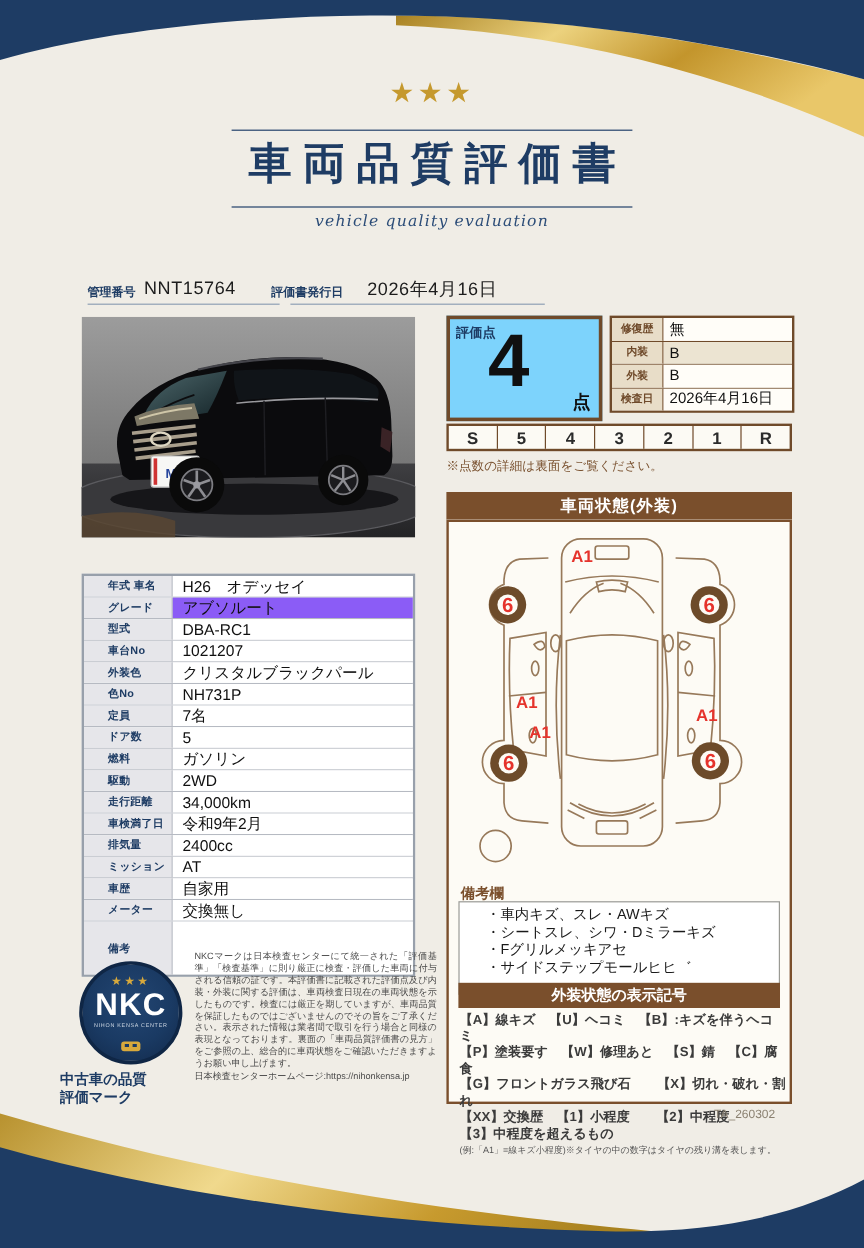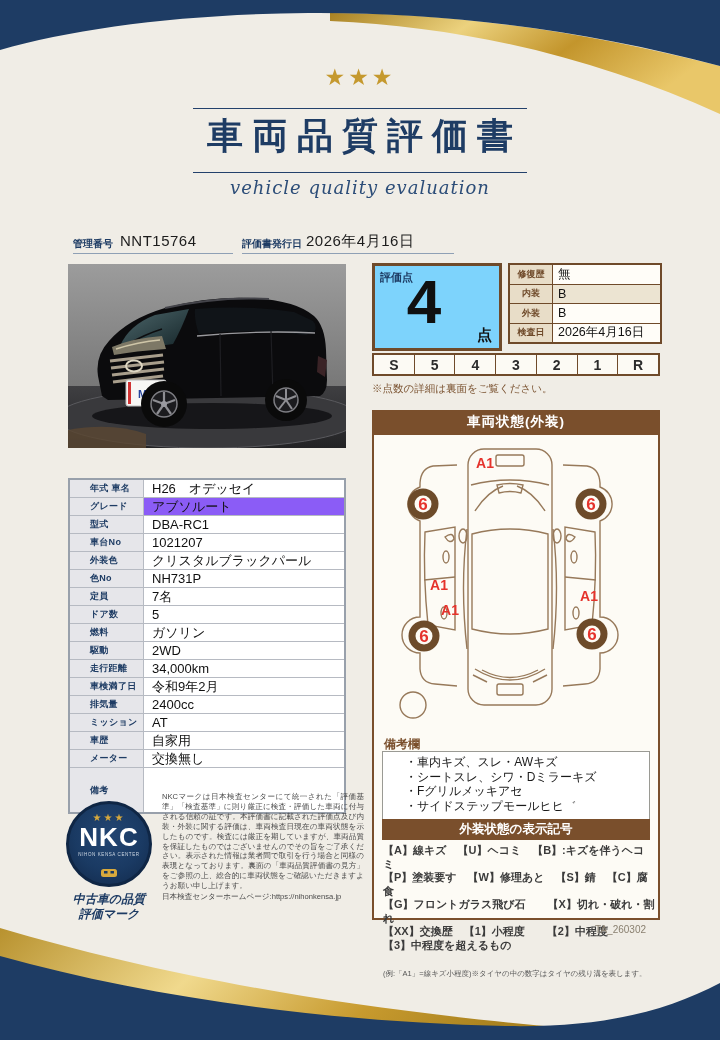--- a/index.html
+++ b/index.html
@@ -8,21 +8,21 @@
   .frame{position:absolute;left:0;top:0;z-index:0;}
   .layer{position:absolute;z-index:2;}
 
   
   .hdr-stars{left:0;top:64px;width:720px;text-align:center;color:#c59а2e;}
   .hdr-stars{color:#c5992e;font-size:23px;letter-spacing:3px;}
   .hdr-line{height:1px;background:#23416b;left:193px;width:334px;}
   .hdr-title{left:0;top:112px;width:720px;text-align:center;font-family:"DejaVu Serif",serif;
              font-size:36px;font-weight:bold;color:#1e3c64;letter-spacing:9px;text-indent:9px;}
   .hdr-sub{left:0;top:177px;width:720px;text-align:center;font-family:"DejaVu Serif",serif;
-           font-style:italic;font-size:18px;color:#2c4d78;letter-spacing:1px;}
+           font-style:italic;font-size:13px;color:#2c4d78;letter-spacing:1px;}
 
   
   .meta{left:68px;top:231px;width:470px;height:26px;}
   .meta div{position:absolute;}
   .mlabel{font-size:10px;font-weight:bold;color:#1e3c64;top:6px;}
   .mvalue{font-size:15px;color:#1c1c1c;top:1px;letter-spacing:.5px;}
   .mline{height:1px;background:#8fa0b5;top:22px;}
 
   
   .photo{left:68px;top:264px;width:278px;height:184px;}
@@ -58,21 +58,21 @@
   .panel-body>*{position:absolute;}
   .diagram{left:1px;top:2px;}
   .remarks-label{left:10px;top:301px;font-size:12px;font-weight:bold;color:#7a4f2c;}
   .remarks-box{left:8px;top:316px;width:268px;height:78px;border:1px solid #9a9a94;background:#fff;
                padding:3px 22px;box-sizing:border-box;}
   .remarks-box div{font-size:12px;color:#1a1a1a;line-height:14.5px;}
   .legend-header{left:8px;top:384px;width:268px;height:21px;background:#7a4f2c;color:#fff;
                  font-size:12.5px;font-weight:bold;text-align:center;line-height:21px;}
   .legend{left:9px;top:409px;width:272px;}
   .legend .lline{font-size:11px;font-weight:bold;color:#3b3b3b;line-height:13.5px;}
-  .legend .lnote{font-size:7.5px;color:#555;margin-top:17px;}
+  .legend .lnote{font-size:7.5px;color:#555;margin-top:2px;}
   .ta-code{left:372px;top:924px;width:274px;text-align:right;font-size:10px;color:#8a8070;}
 
   
   .vtable{left:68px;top:478px;width:278px;border:2px solid #98a0ab;background:#fff;box-sizing:border-box;}
   .vrow{display:flex;height:17px;border-bottom:1px solid #b6bac2;}
   .vrow:last-child{border-bottom:none;height:44px;}
   .vlabel{width:53px;flex:none;background:#e6e6ea;color:#1e3c64;font-size:9px;font-weight:bold;
           display:flex;align-items:center;padding-left:20px;border-right:1px solid #b6bac2;letter-spacing:.3px;}
   .vval{flex:1;display:flex;align-items:center;padding-left:8px;font-size:13px;color:#101010;background:#fff;}
   .vrow.alt .vval{background:#8b5cf6;}
@@ -80,22 +80,22 @@
   
   .nkc-badge{left:66px;top:801px;width:86px;height:86px;border-radius:50%;
              background:radial-gradient(circle at 50% 40%, #234673 0%, #1a3a63 55%, #12294a 100%);
              border:3px solid #0f2645;box-sizing:border-box;}
   .nkc-badge>div{position:absolute;width:100%;text-align:center;}
   .nkc-stars{top:8px;color:#d8a93c;font-size:10px;letter-spacing:2px;}
   .nkc-name{top:18px;color:#fff;font-size:26px;font-weight:bold;letter-spacing:1px;}
   .nkc-sub{top:50px;color:#cdd7e3;font-size:4.5px;letter-spacing:.6px;border-top:1px solid #3c5probably;}
   .nkc-sub{border-top:none;}
   .nkc-caricon{top:60px;}
-  .nkc-caption{left:50px;top:892px;width:118px;text-align:center;font-size:12px;font-weight:bold;
-               color:#1e3c64;line-height:15px;font-style:italic;}
+  .nkc-caption{left:50px;top:892px;width:118px;text-align:left;font-size:12px;font-weight:bold;
+               color:#1e3c64;line-height:15px;}
   .nkc-desc{left:162px;top:792px;width:202px;font-size:7.6px;color:#4a4a4a;line-height:9.9px;
             text-align:justify;}
   .nkc-home{margin-top:1px;}
 </style>
 </head>
 <body>
 
 <div class="page">
 
   <svg class="frame" width="720" height="1040" viewBox="0 0 720 1040">
@@ -122,21 +122,21 @@
   <div class="layer hdr-stars">★★★</div>
   <div class="layer hdr-line" style="top:108px;"></div>
   <div class="layer hdr-title">車両品質評価書</div>
   <div class="layer hdr-line" style="top:172px;"></div>
   <div class="layer hdr-sub">vehicle quality evaluation</div>
 
   <div class="layer meta">
     <div class="mlabel" style="left:5px;">管理番号</div>
     <div class="mvalue" style="left:52px;">NNT15764</div>
     <div class="mline" style="left:5px;width:160px;"></div>
-    <div class="mlabel" style="left:174px;">評価書発行日</div>
+    <div class="mlabel" style="left:158px;">評価書発行日</div>
     <div class="mvalue" style="left:238px;">2026年4月16日</div>
     <div class="mline" style="left:174px;width:212px;"></div>
   </div>
 
   <svg class="layer photo" width="278" height="184" viewBox="0 0 278 184">
     <defs>
       <linearGradient id="wall" x1="0" y1="0" x2="0" y2="1">
         <stop offset="0" stop-color="#9c9c9c"></stop>
           <stop offset="1" stop-color="#787878"></stop>
       </linearGradient>

